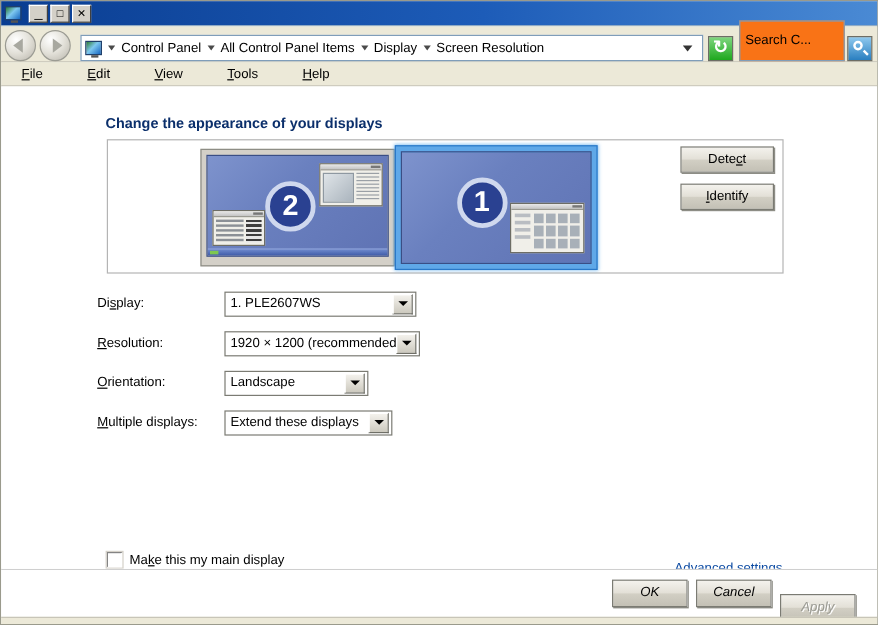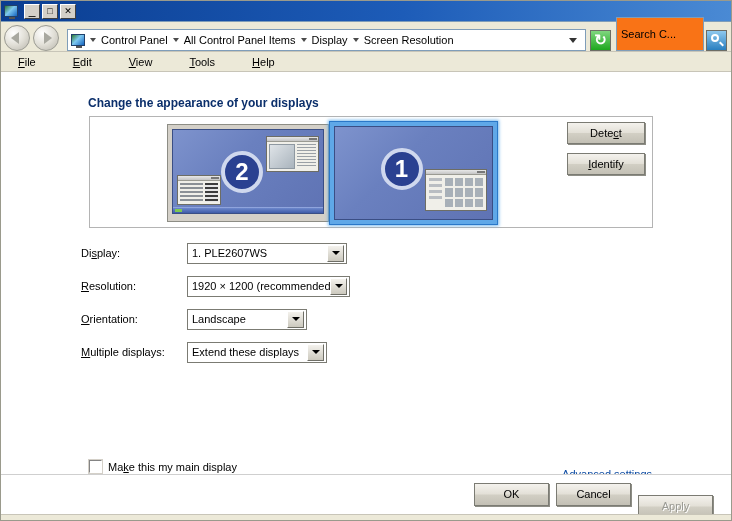--- a/index.html
+++ b/index.html
@@ -575,23 +575,24 @@
     min-height: 40px;
     background: #ffffff;
     border-top: 1px solid #cfcfcf;
     display: flex;
     align-items: center;
     justify-content: flex-end;
     padding-right: 18px;
     box-sizing: border-box;
   }
   .btn-footer {
-    width: 75px; height: 23px;
+    width: 63px; height: 23px;
     line-height: 21px;
     margin-left: 7px;
+    font-style: italic;
   }
   .btn-disabled {
     color: #9a9a93;
     text-shadow: 1px 1px 0 #ffffff;
     margin-top: 24px;
   }
   .status-strip {
     height: 5px;
     min-height: 5px;
     background: #ece9d8;

